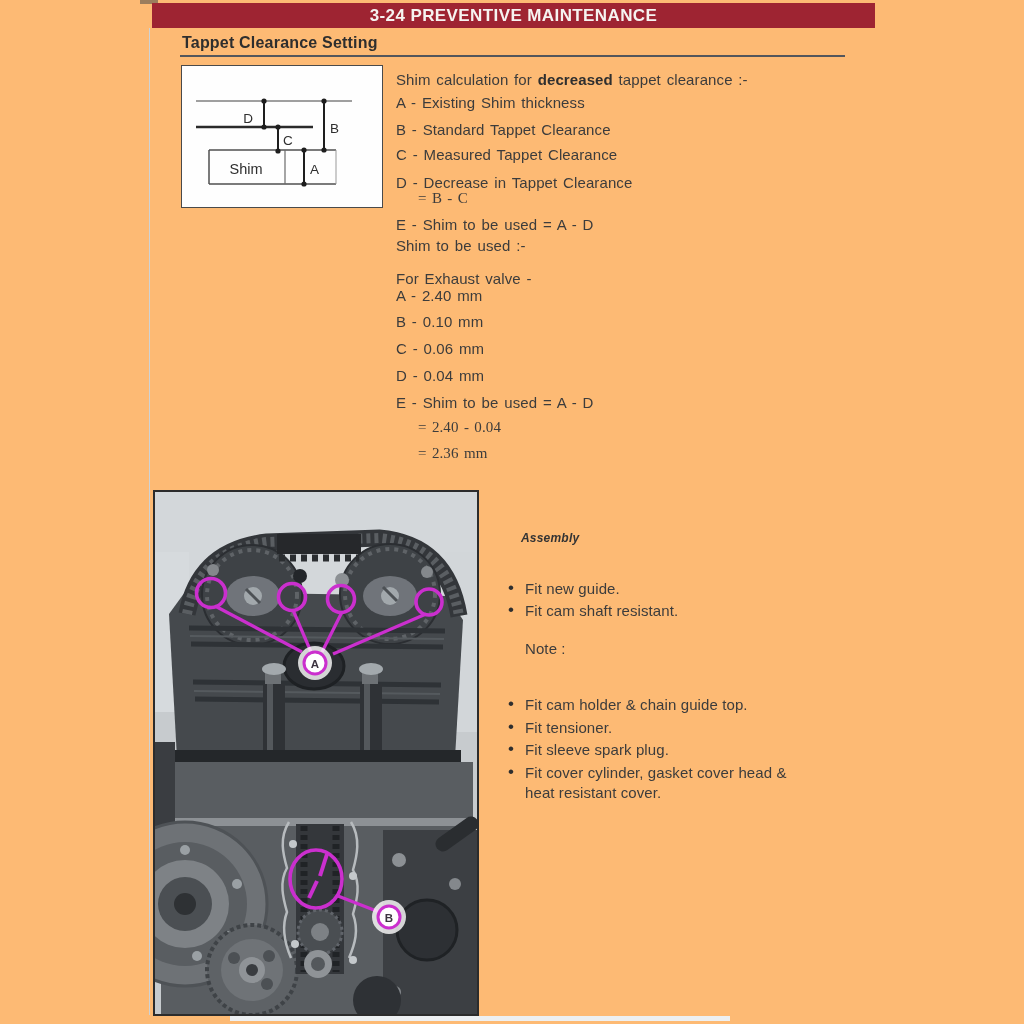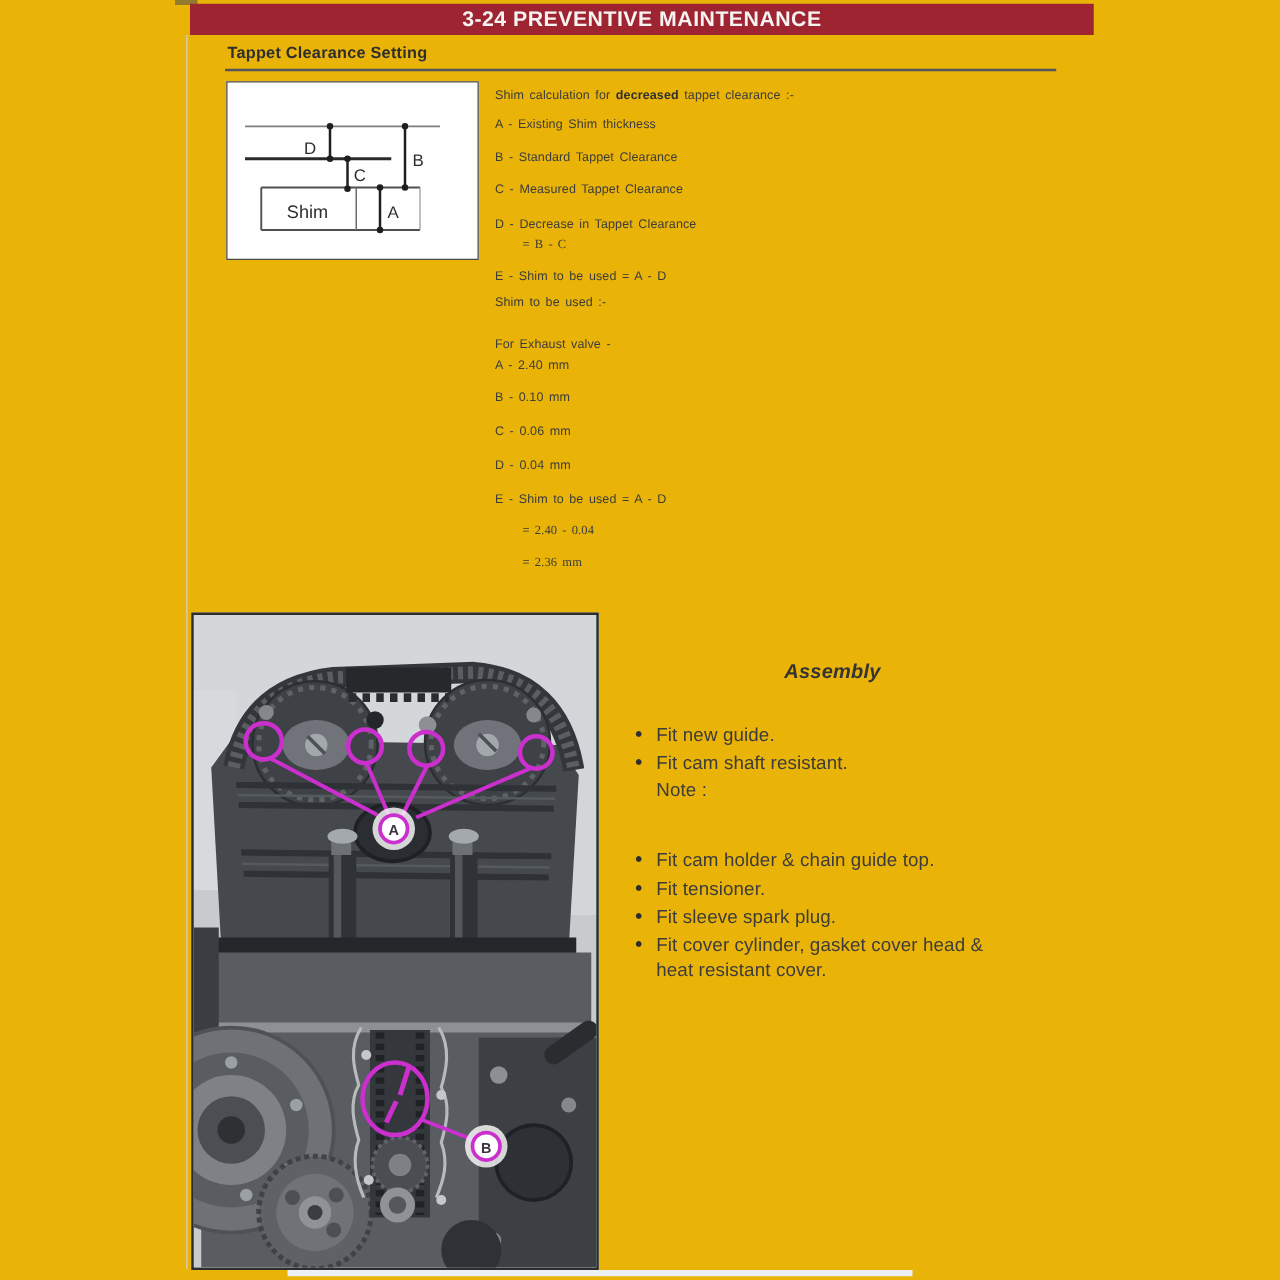--- a/index.html
+++ b/index.html
@@ -1,71 +1,70 @@
 <!DOCTYPE html>
 <html><head>
 <meta charset="utf-8">
 <style>
   html,body{margin:0;padding:0;background:#ffffff;}
   #page{
     position:relative;width:1024px;height:1024px;overflow:hidden;
-    background:#eab308;
+    background:#fdba74;
     font-family:"Liberation Sans","DejaVu Sans",sans-serif;
     color:#3c3c3c;
   }
   
   .red-bar{
     position:absolute;left:152px;top:3px;width:723px;height:25px;
     background:#9e2432;display:flex;align-items:center;justify-content:center;
   }
   .red-bar span{
     color:#f6f3f1;font-weight:bold;font-size:17px;letter-spacing:.4px;white-space:nowrap;
   }
   .left-edge{position:absolute;left:149px;top:28px;width:1px;height:987px;background:#ccd2d6;}
   .corner-artifact{position:absolute;left:140px;top:0;width:18px;height:4px;background:#4a4a4a;opacity:.55;}
   .section-title{
-    position:absolute;left:182px;top:34px;font-size:13px;font-weight:bold;color:#2e2e2e;
+    position:absolute;left:182px;top:34px;font-size:16px;font-weight:bold;color:#2e2e2e;
     letter-spacing:.2px;white-space:nowrap;
   }
   .section-rule{position:absolute;left:180px;top:55px;width:665px;height:2px;background:#53565c;}
   
   .diagram-box{
     position:absolute;left:181px;top:65px;width:202px;height:143px;
     border:1.5px solid #4a4a4a;background:#fefefe;box-sizing:border-box;
   }
   
   .cline{
-    position:absolute;left:396px;font-size:10px;color:#3c3c3c;white-space:nowrap;
+    position:absolute;left:396px;font-size:15px;color:#3c3c3c;white-space:nowrap;
     word-spacing:1.5px;letter-spacing:.1px;
   }
   .cline.indent{left:418px;font-family:Liberation Serif, serif;}
   .cline b{font-weight:bold;color:#2f2f2f;}
   
   .photo{
     position:absolute;left:153px;top:490px;width:322px;height:522px;
     border:2px solid #2c2c2c;box-sizing:content-box;background:#c7cbce;
   }
   .photo svg{display:block;}
   .bottom-strip{position:absolute;left:230px;top:1016px;width:500px;height:5px;background:#edf0f2;}
   
   .assembly{
     position:absolute;left:505px;top:528px;width:306px;font-size:15px;color:#3c3c3c;
     line-height:20.5px;letter-spacing:.1px;
   }
   .assembly h3{
-    margin:0 0 30px 16px;font-size:16px;font-style:italic;font-weight:bold;color:#343434;
+    margin:0 0 30px 16px;font-size:12px;font-style:italic;font-weight:bold;color:#343434;
     letter-spacing:.2px;
-    text-align:center;
   }
   .blist{list-style:none;margin:0;padding:0;}
   .blist li{position:relative;padding-left:20px;margin:0 0 2px 0;}
   .blist li::before{
     content:"\2022";position:absolute;left:3px;top:-1px;font-size:17px;color:#2e2e2e;
   }
-  .note{margin-top:1px;}
+  .note{margin-top:17px;}
   .note-label{font-size:15px;}
   .blist-2{margin-top:36px;}
 </style>
 </head>
 <body>
 
 <div id="page">
 
   <div class="corner-artifact"></div>
   <div class="left-edge"></div>

